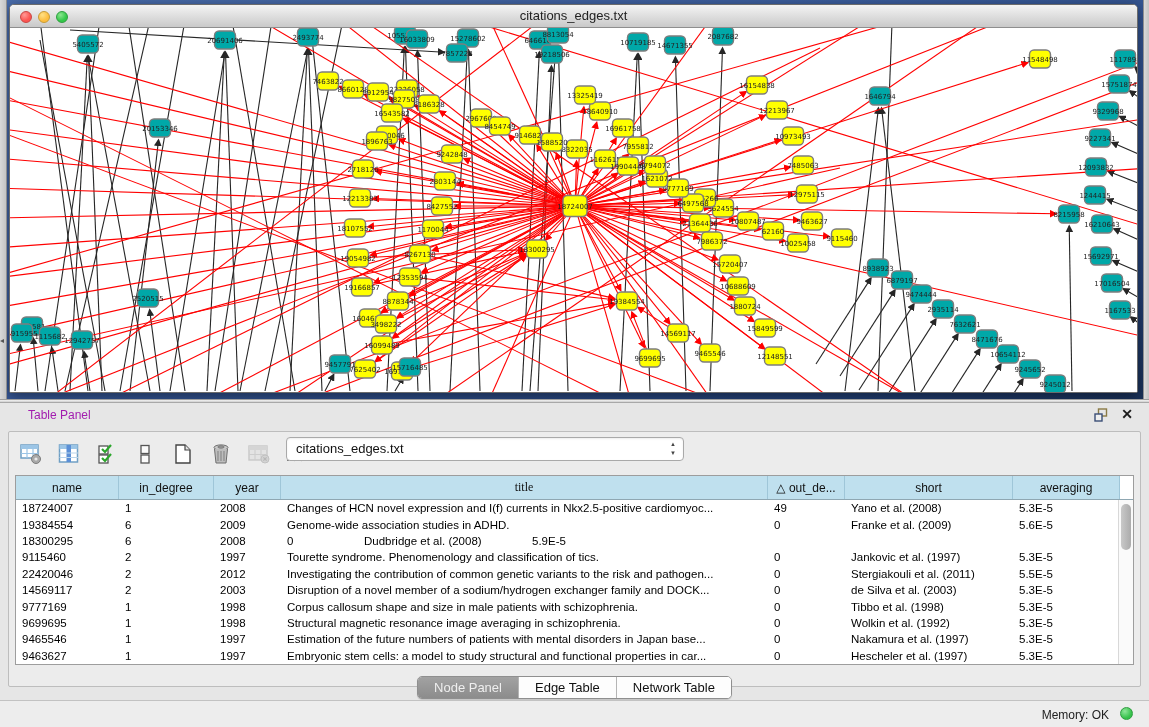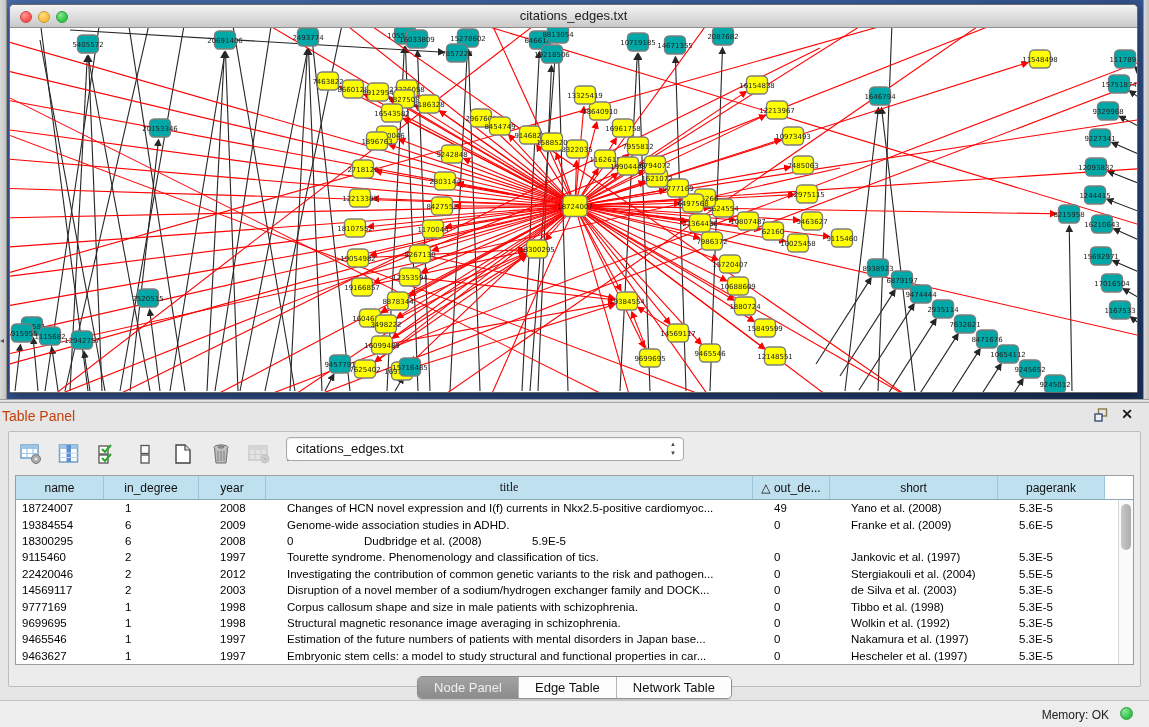--- a/index.html
+++ b/index.html
@@ -29,21 +29,21 @@
   #graph-svg { width:100%; height:100%; display:block; }
   #graph-svg text { font-family:"DejaVu Sans", sans-serif; font-size:7px; fill:#222; }
 
   
   #splitter { position:absolute; left:0; top:399px; width:1149px; height:4px;
     background:linear-gradient(#f2f2f2,#cfcfcf); border-top:1px solid #9e9e9e; border-bottom:1px solid #a8a8a8; }
 
   
   #table-panel { position:absolute; left:0; top:403px; width:1149px; height:297px; background:#e6e6e6; }
   #panel-header { height:25px; position:relative; background:#e6e6e6; }
-  #panel-title { position:absolute; left:2px; top:5px; font-size:14px; color:#c2410c; }
+  #panel-title { position:absolute; left:28px; top:5px; font-size:12px; color:#a21caf; }
   #float-icon { position:absolute; right:40px; top:5px; width:15px; height:14px; cursor:pointer; }
   #close-icon { position:absolute; right:16px; top:3px; font-size:14px; font-weight:bold; color:#1a1a1a; cursor:pointer; }
 
   #panel-body { position:absolute; left:8px; top:28px; width:1133px; height:256px;
     background:#ececec; border:1px solid #bdbdbd; border-radius:2px; }
 
   #toolbar { position:absolute; left:10px; top:6px; height:32px; display:flex; align-items:center; gap:14px; }
   .tb-icon { width:24px; height:24px; display:flex; align-items:center; justify-content:center; cursor:pointer; }
   .fx { font-family:"Liberation Serif", serif; font-style:italic; font-size:14px; color:#111; }
   #net-combo { position:absolute; left:277px; top:5px; width:398px; height:24px; background:#fff;
@@ -586,27 +586,27 @@
         <span class="tb-icon fx">f(x)</span>
       </div>
 
       <div id="net-combo">
         <span>citations_edges.txt</span>
         <span id="combo-arrows">▲<br>▼</span>
       </div>
 
       <div id="table-box">
         <div id="thead">
-            <div class="th" style="width: 88px;">name</div>
+            <div class="th" style="width: 103px;">name</div>
             <div class="th" style="width: 95px;">in_degree</div>
             <div class="th" style="width: 67px;">year</div>
             <div class="th" style="width: 487px; font-family: Liberation Serif, serif;">title</div>
             <div class="th" style="width: 77px;">△ out_de...</div>
             <div class="th" style="width: 168px;">short</div>
-            <div class="th" style="width: 107px;">pagerank</div>
+            <div class="th" style="width: 107px;">averaging</div>
           </div>
         <div id="tbody">
             <div class="tr">
               <div class="td" style="width: 103px;">18724007</div>
               <div class="td" style="width: 95px;">1</div>
               <div class="td" style="width: 67px;">2008</div>
               <div class="td" style="width: 487px;">Changes of HCN novel expression and I(f) currents in Nkx2.5-positive cardiomyoc...</div>
               <div class="td" style="width: 77px;">49</div>
               <div class="td" style="width: 168px;">Yano et al. (2008)</div>
               <div class="td" style="width: 107px;">5.3E-5</div>
@@ -636,21 +636,21 @@
               <div class="td" style="width: 77px;">0</div>
               <div class="td" style="width: 168px;">Jankovic et al. (1997)</div>
               <div class="td" style="width: 107px;">5.3E-5</div>
             </div>
             <div class="tr">
               <div class="td" style="width: 103px;">22420046</div>
               <div class="td" style="width: 95px;">2</div>
               <div class="td" style="width: 67px;">2012</div>
               <div class="td" style="width: 487px;">Investigating the contribution of common genetic variants to the risk and pathogen...</div>
               <div class="td" style="width: 77px;">0</div>
-              <div class="td" style="width: 168px;">Stergiakouli et al. (2004)</div>
+              <div class="td" style="width: 168px;">Stergiakouli et al. (2011)</div>
               <div class="td" style="width: 107px;">5.5E-5</div>
             </div>
             <div class="tr">
               <div class="td" style="width: 103px;">14569117</div>
               <div class="td" style="width: 95px;">2</div>
               <div class="td" style="width: 67px;">2003</div>
               <div class="td" style="width: 487px;">Disruption of a novel member of a sodium/hydrogen exchanger family and DOCK...</div>
               <div class="td" style="width: 77px;">0</div>
               <div class="td" style="width: 168px;">de Silva et al. (2003)</div>
               <div class="td" style="width: 107px;">5.3E-5</div>

